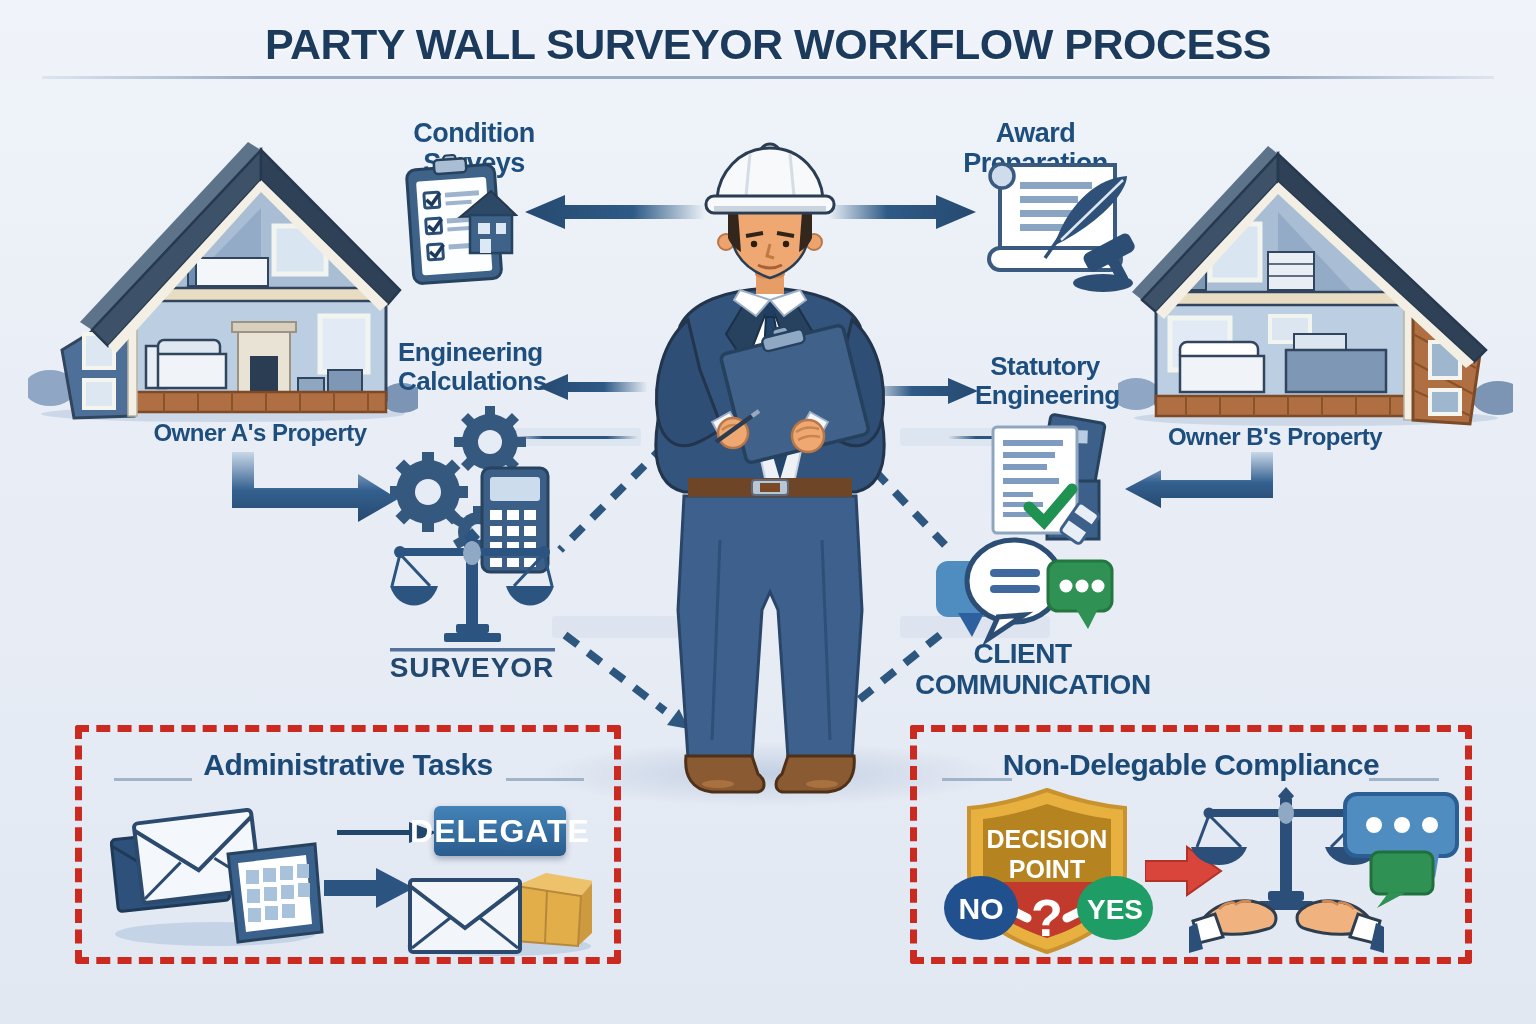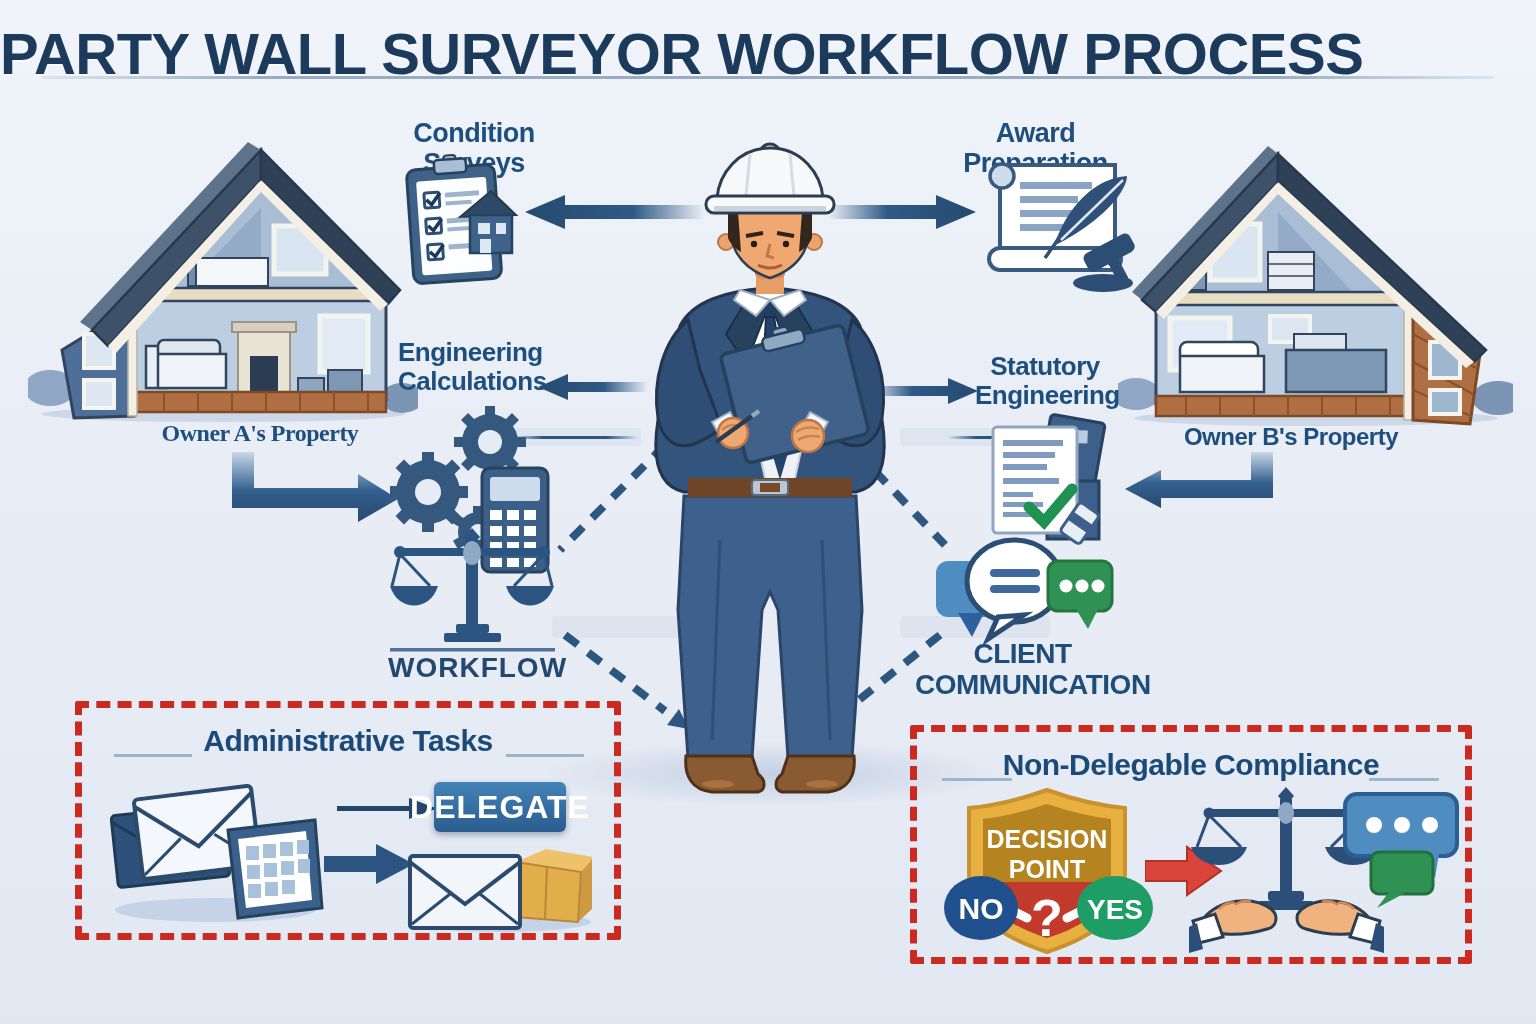--- a/index.html
+++ b/index.html
@@ -7,22 +7,22 @@
     position:relative;width:1536px;height:1024px;overflow:hidden;
     background:linear-gradient(180deg,#f0f4fa 0%,#e9eef6 40%,#e2e8f2 100%);
     font-family:"Liberation Sans",sans-serif;
   }
   .abs{position:absolute;}
   .lbl{
     position:absolute;font-weight:bold;color:#1d4e7d;text-align:center;
     line-height:1.12;letter-spacing:-0.5px;
   }
   #page-title{
-    position:absolute;top:20px;left:0;width:100%;text-align:left;
-    font-size:58px;font-weight:bold;color:#1b3a5c;letter-spacing:-0.5px;
+    position:absolute;top:20px;left:0;width:100%;text-align:center;
+    font-size:43px;font-weight:bold;color:#1b3a5c;letter-spacing:-0.5px;
     text-shadow:0 2px 0 rgba(255,255,255,.6);
   }
   #title-divider{
     position:absolute;top:76px;left:42px;width:1452px;height:3px;
     background:linear-gradient(90deg,rgba(154,172,196,.2),#9aacc4 15%,#9aacc4 85%,rgba(154,172,196,.2));
   }
   .band{position:absolute;background:#dbe3ef;border-radius:4px;opacity:.85;}
   .accent-line{position:absolute;height:3px;background:linear-gradient(90deg,rgba(44,84,128,0),#2c5480 25%,#2c5480 75%,rgba(44,84,128,0));}
   .shadow-ellipse{position:absolute;border-radius:50%;background:radial-gradient(ellipse at center,#c3cfe3 0%,rgba(195,207,227,0) 72%);}
   .dash-box{position:absolute;border:7px dashed #cb2a20;border-radius:3px;}
@@ -77,21 +77,21 @@
     <rect x="270" y="270" width="26" height="22" fill="#8fa6c0" stroke="#31465e" stroke-width="2"></rect>
     <rect x="106" y="284" width="252" height="20" fill="#b06f42" stroke="#7c4a26" stroke-width="2.5"></rect>
     <path d="M136,284 v20 M170,284 v20 M204,284 v20 M238,284 v20 M272,284 v20 M306,284 v20 M340,284 v20" stroke="#8a5229" stroke-width="2" fill="none"></path>
     <rect x="100" y="182" width="9" height="126" fill="#f3efe4" stroke="#b9b2a0" stroke-width="1.5"></rect>
     <polygon points="233,42 64,222 52,214 220,34" fill="#5d7389"></polygon>
     <polygon points="233,42 64,222 80,238 233,72" fill="#3d5269" stroke="#27394e" stroke-width="2.5"></polygon>
     <polygon points="233,72 80,238 88,245 233,84" fill="#f3efe4"></polygon>
     <polygon points="233,42 372,182 360,196 233,72" fill="#2e4156" stroke="#27394e" stroke-width="2.5"></polygon>
     <polygon points="233,72 360,196 352,203 233,84" fill="#f3efe4"></polygon>
   </svg>
-  <div class="lbl" style="left:145px;top:420px;width:230px;font-size:24px;font-family:Liberation Serif, serif;">Owner A's Property</div>
+  <div class="lbl" style="left:145px;top:420px;width:230px;font-size:24px;">Owner A's Property</div>
 
   <svg class="abs" style="left:1118px;top:112px;" width="395" height="315" viewBox="0 0 395 315">
     <ellipse cx="198" cy="306" rx="182" ry="8" fill="#ccd7e8"></ellipse>
     <ellipse cx="18" cy="282" rx="24" ry="16" fill="#8fa6c4"></ellipse>
     <ellipse cx="380" cy="286" rx="26" ry="17" fill="#7d95b5"></ellipse>
     <rect x="38" y="186" width="252" height="106" fill="#bccee2" stroke="#31465e" stroke-width="3"></rect>
     <polygon points="38,186 290,186 160,56" fill="#a9bed5" stroke="#31465e" stroke-width="3"></polygon>
     <polygon points="160,100 240,186 160,186" fill="#93abc6"></polygon>
     <rect x="92" y="112" width="50" height="56" fill="#d9e6f2" stroke="#f2f4f0" stroke-width="5"></rect>
     <rect x="150" y="140" width="46" height="38" fill="#e9eef4" stroke="#31465e" stroke-width="2"></rect>
@@ -110,21 +110,21 @@
     <polygon points="295,198 362,242 352,312 295,308" fill="#b06f42" stroke="#7c4a26" stroke-width="3"></polygon>
     <path d="M295,222 L358,256 M295,250 L355,282 M295,278 L353,304" stroke="#8a5229" stroke-width="2" fill="none"></path>
     <rect x="312" y="230" width="30" height="36" fill="#9fb6cf" stroke="#f5f5f0" stroke-width="4"></rect>
     <rect x="312" y="278" width="30" height="24" fill="#9fb6cf" stroke="#f5f5f0" stroke-width="4"></rect>
     <polygon points="160,42 24,188 14,180 150,34" fill="#5d7389"></polygon>
     <polygon points="160,42 24,188 38,200 160,70" fill="#3d5269" stroke="#27394e" stroke-width="2.5"></polygon>
     <polygon points="160,70 38,200 46,207 160,82" fill="#f3efe4"></polygon>
     <polygon points="160,42 368,238 356,250 160,70" fill="#2e4156" stroke="#27394e" stroke-width="2.5"></polygon>
     <polygon points="160,70 356,250 348,256 160,82" fill="#f3efe4"></polygon>
   </svg>
-  <div class="lbl" style="left:1160px;top:424px;width:230px;font-size:24px;margin-left:16px;">Owner B's Property</div>
+  <div class="lbl" style="left:1160px;top:424px;width:230px;font-size:24px;">Owner B's Property</div>
 
   <div class="lbl" style="left:368px;top:118px;width:212px;font-size:27px;">Condition Surveys</div>
   <svg class="abs" style="left:400px;top:153px;" width="118" height="138" viewBox="0 0 118 138">
     <g transform="rotate(-4 55 70)">
       <rect x="10" y="14" width="88" height="114" rx="9" fill="#3e6288" stroke="#27425f" stroke-width="3"></rect>
       <rect x="19" y="26" width="70" height="94" rx="3" fill="#fdfeff"></rect>
       <rect x="48" y="2" width="12" height="8" rx="3" fill="#a9bdd3" stroke="#27425f" stroke-width="2"></rect>
       <rect x="38" y="6" width="32" height="14" rx="4" fill="#a9bdd3" stroke="#27425f" stroke-width="2.5"></rect>
       <g>
         <rect x="26" y="38" width="15" height="15" rx="2" fill="#ffffff" stroke="#2c4f7a" stroke-width="3"></rect>
@@ -317,21 +317,21 @@
     </g>
     <ellipse cx="82" cy="25" rx="9" ry="12" fill="#8fa9c4"></ellipse>
     <path d="M10,26 L2,58 M10,26 L40,58" stroke="#2c5480" stroke-width="3" fill="none"></path>
     <path d="M0,58 C8,84 40,84 48,58 Z" fill="#2c5480"></path>
     <path d="M154,26 L124,58 M154,26 L162,58" stroke="#2c5480" stroke-width="3" fill="none"></path>
     <path d="M116,58 C124,84 156,84 164,58 Z" fill="#2c5480"></path>
     <rect x="66" y="96" width="33" height="9" rx="2" fill="#2c5480"></rect>
     <rect x="54" y="105" width="57" height="9" rx="2" fill="#2c5480"></rect>
     <rect x="0" y="120" width="165" height="3.5" fill="#53729b"></rect>
   </svg>
-  <div class="lbl" style="left:388px;top:652px;width:168px;font-size:28px;letter-spacing:1px;color:#23486f;">WORKFLOW</div>
+  <div class="lbl" style="left:388px;top:652px;width:168px;font-size:28px;letter-spacing:1px;color:#23486f;">SURVEYOR</div>
 
   <svg class="abs" style="left:930px;top:533px;" width="185" height="112" viewBox="0 0 185 112">
     <rect x="6" y="28" width="82" height="56" rx="12" fill="#4f8cc0"></rect>
     <polygon points="28,80 42,104 54,80" fill="#2e5f9e"></polygon>
     <ellipse cx="84" cy="48" rx="47" ry="41" fill="#ffffff" stroke="#2c4e74" stroke-width="5"></ellipse>
     <polygon points="68,84 58,106 94,82" fill="#ffffff" stroke="#2c4e74" stroke-width="5"></polygon>
     <rect x="60" y="36" width="50" height="8" rx="4" fill="#3f689e"></rect>
     <rect x="60" y="52" width="50" height="8" rx="4" fill="#3f689e"></rect>
     <rect x="118" y="28" width="64" height="50" rx="10" fill="#2f9254" stroke="#24763f" stroke-width="3"></rect>
     <polygon points="146,76 158,96 168,76" fill="#2f9254"></polygon>
@@ -414,21 +414,21 @@
     <polygon points="112,282 130,272 140,290 122,300" fill="#f4f7fb" stroke="#9fb0c4" stroke-width="2"></polygon>
     <polygon points="228,282 210,272 200,290 218,300" fill="#f4f7fb" stroke="#9fb0c4" stroke-width="2"></polygon>
     <circle cx="133" cy="293" r="15" fill="#efa871" stroke="#b87748" stroke-width="2.5"></circle>
     <path d="M122,290 Q130,283 140,286" stroke="#c9854f" stroke-width="2.5" fill="none"></path>
     <line x1="116" y1="302" x2="152" y2="276" stroke="#2b3c50" stroke-width="4.5"></line>
     <line x1="152" y1="276" x2="159" y2="271" stroke="#97a9bd" stroke-width="4.5"></line>
     <circle cx="208" cy="296" r="16" fill="#efa871" stroke="#b87748" stroke-width="2.5"></circle>
     <path d="M196,292 Q206,285 219,289 M198,300 Q208,294 220,297" stroke="#c9854f" stroke-width="2.5" fill="none"></path>
   </svg>
 
-  <div class="dash-box" style="left:75px;top:701px;width:532px;height:225px;">
+  <div class="dash-box" style="left:75px;top:725px;width:532px;height:225px;">
     <div class="box-title">Administrative Tasks</div>
     <div class="flank" style="left:32px;width:78px;"></div>
     <div class="flank" style="left:424px;width:78px;"></div>
     <svg class="abs" style="left:28px;top:64px;" width="218" height="152" viewBox="0 0 218 152">
       <ellipse cx="105" cy="138" rx="100" ry="12" fill="#c5d3e7"></ellipse>
       <g transform="rotate(-6 60 70)">
         <rect x="4" y="38" width="112" height="72" rx="4" fill="#2e517b" stroke="#1f3a57" stroke-width="3"></rect>
         <path d="M4,44 L60,86 L116,44" stroke="#1f3a57" stroke-width="3" fill="none"></path>
       </g>
       <g transform="rotate(-7 90 60)">

